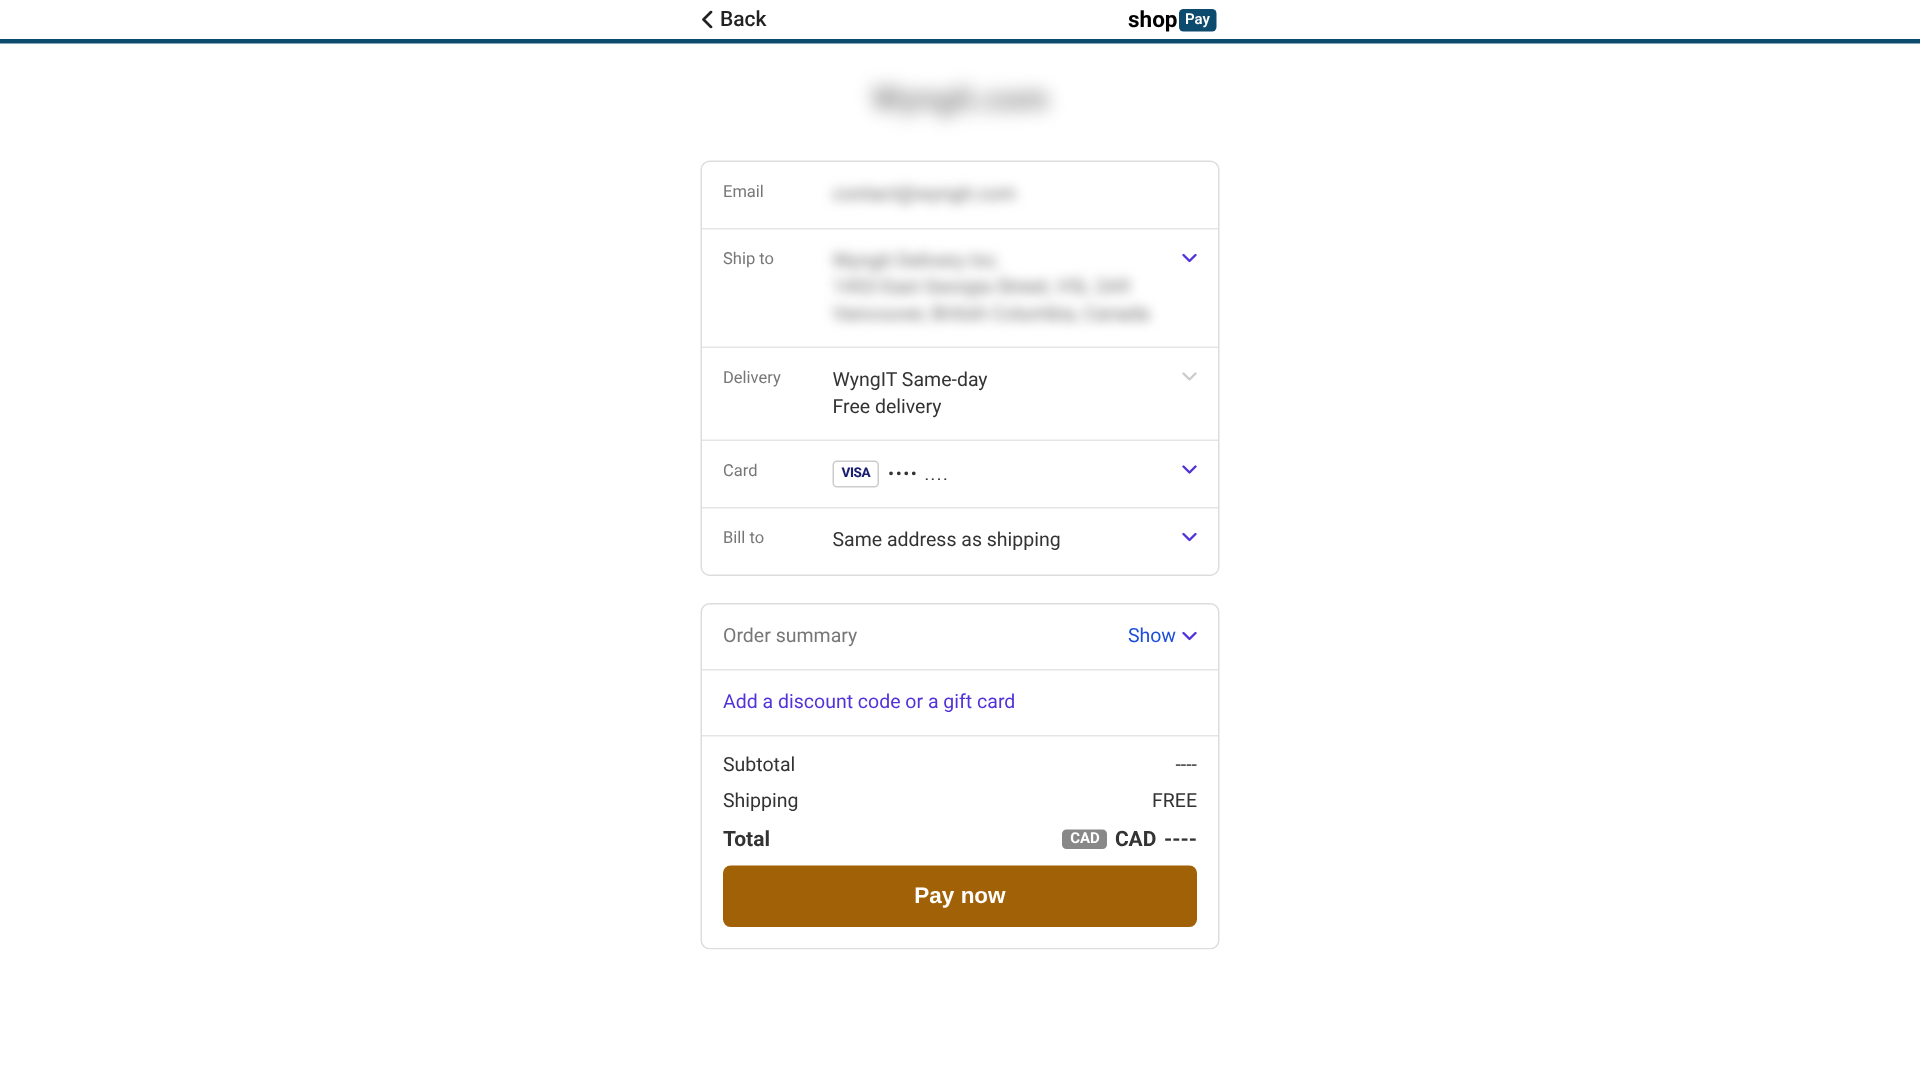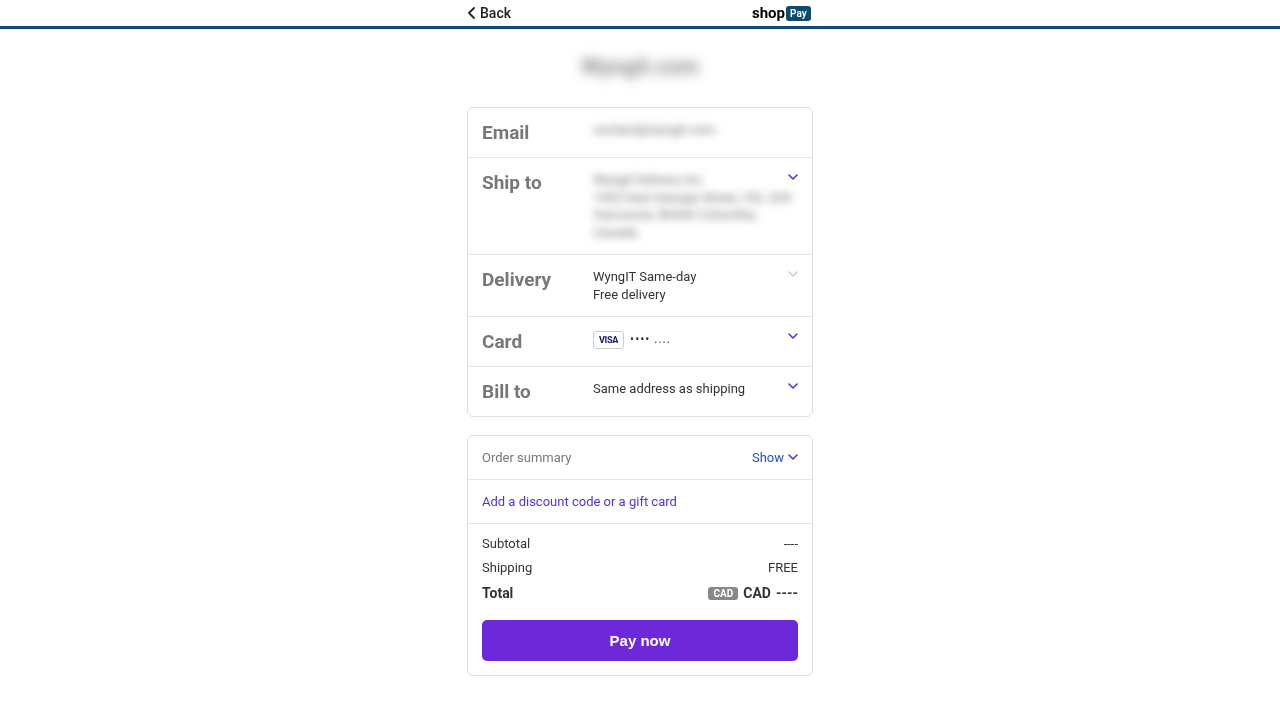--- a/index.html
+++ b/index.html
@@ -68,30 +68,28 @@
     display: flex;
     padding: 13px 14px;
     border-bottom: 1px solid #e5e5e5;
     align-items: flex-start;
     position: relative;
   }
   .row:last-child { border-bottom: none; }
   .row-label {
     width: 73px;
     color: #777;
-    font-size: 19px;
+    font-size: 11px;
     flex-shrink: 0;
-    font-weight: bold;
   }
   .row-value {
     flex: 1;
     color: #333;
     font-size: 13px;
     line-height: 1.35;
-    margin-left: 38px;
   }
   .row-value.blurred {
     filter: blur(4px);
     color: #666;
   }
   .chevron {
     position: absolute;
     right: 14px;
     top: 16px;
     width: 10px;
@@ -168,29 +166,28 @@
   .currency-badge {
     background: #888;
     color: #fff;
     font-size: 10px;
     padding: 1px 5px;
     border-radius: 3px;
     font-weight: 700;
   }
   .pay-btn {
     width: 100%;
-    background: #6d28d9;
+    background: #a16207;
     color: #fff;
     border: none;
     border-radius: 5px;
     padding: 12px 0;
     font-size: 15px;
     font-weight: 600;
     cursor: pointer;
-    margin-top: 10px;
   }
 </style>
 </head>
 <body>
 
 <div class="header">
   <div class="back-btn">
     <svg width="8" height="12" viewBox="0 0 8 12">
         <path d="M6 1 L1 6 L6 11" stroke="#222" stroke-width="1.8" fill="none" stroke-linecap="round" stroke-linejoin="round"></path>
       </svg>

